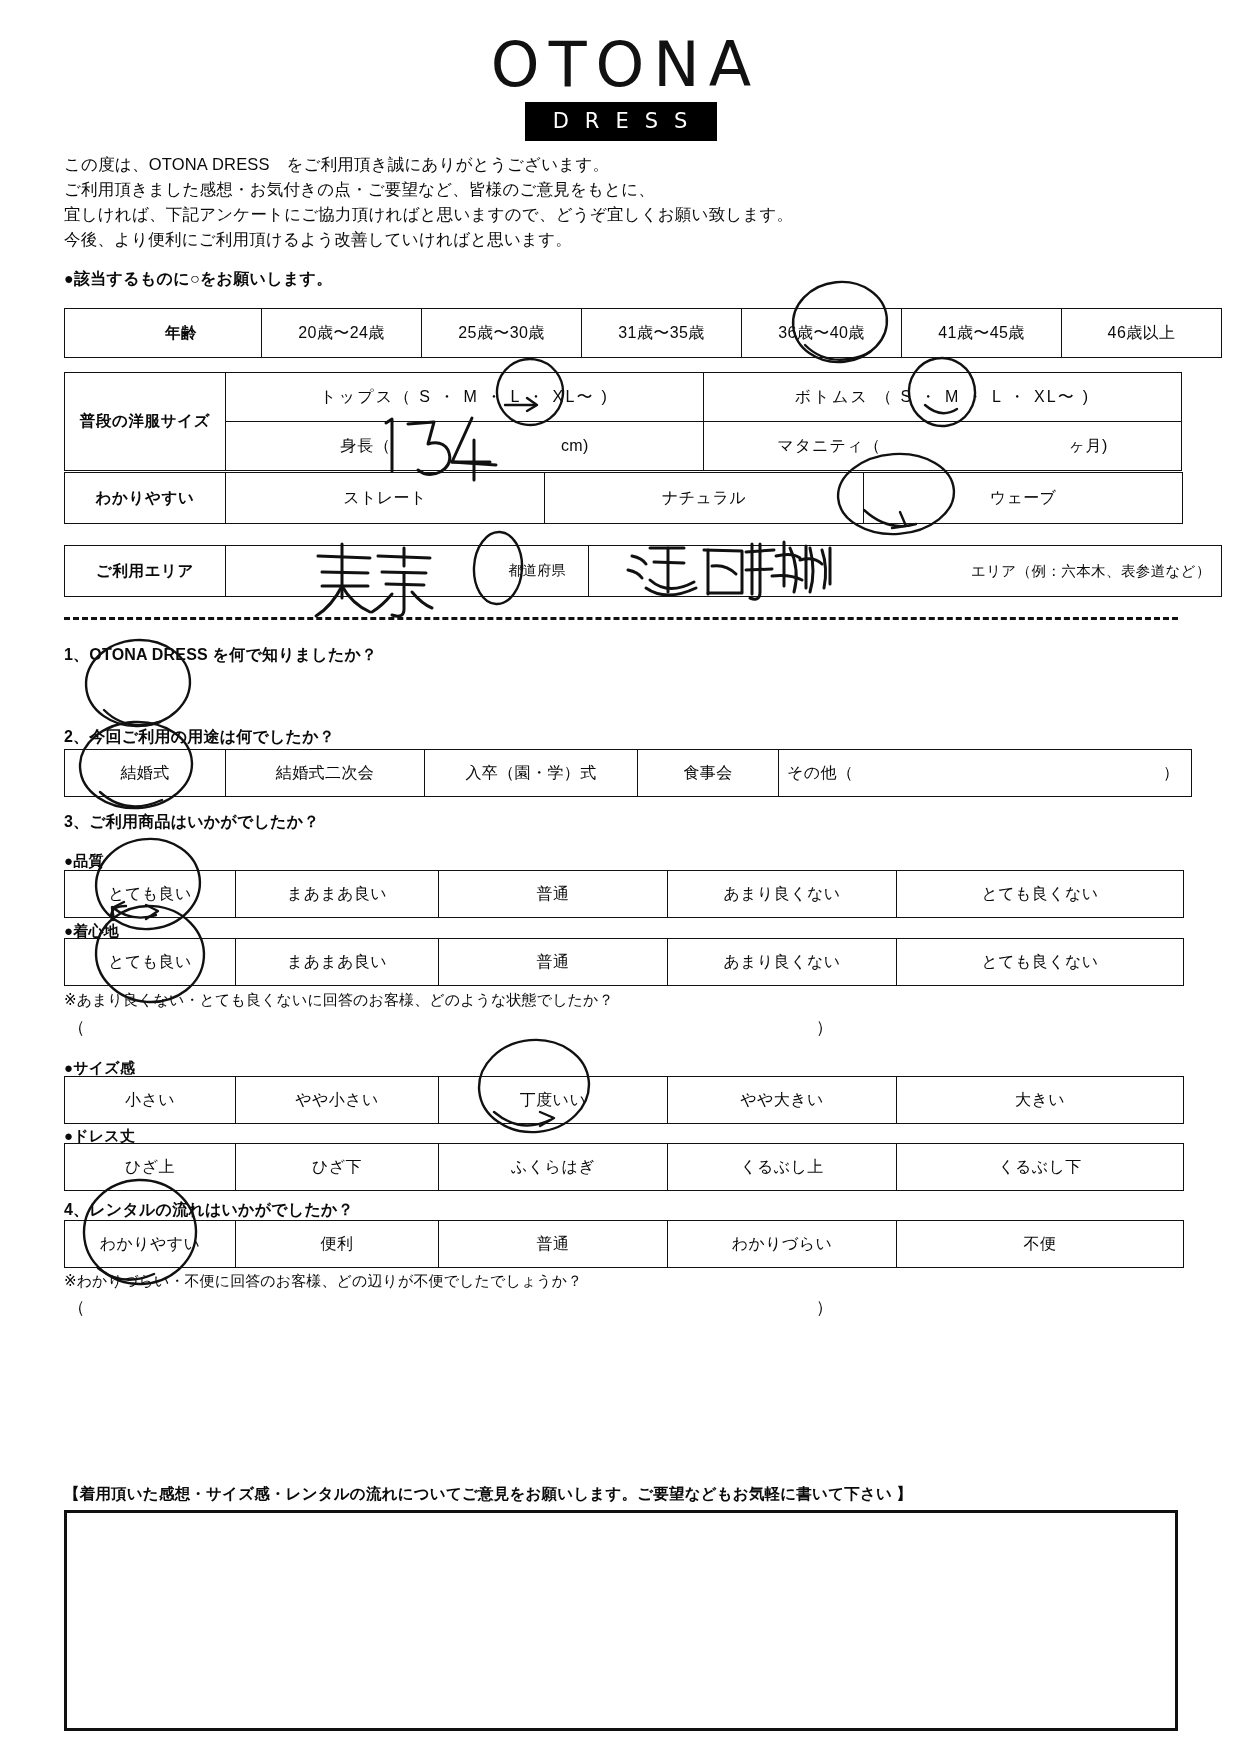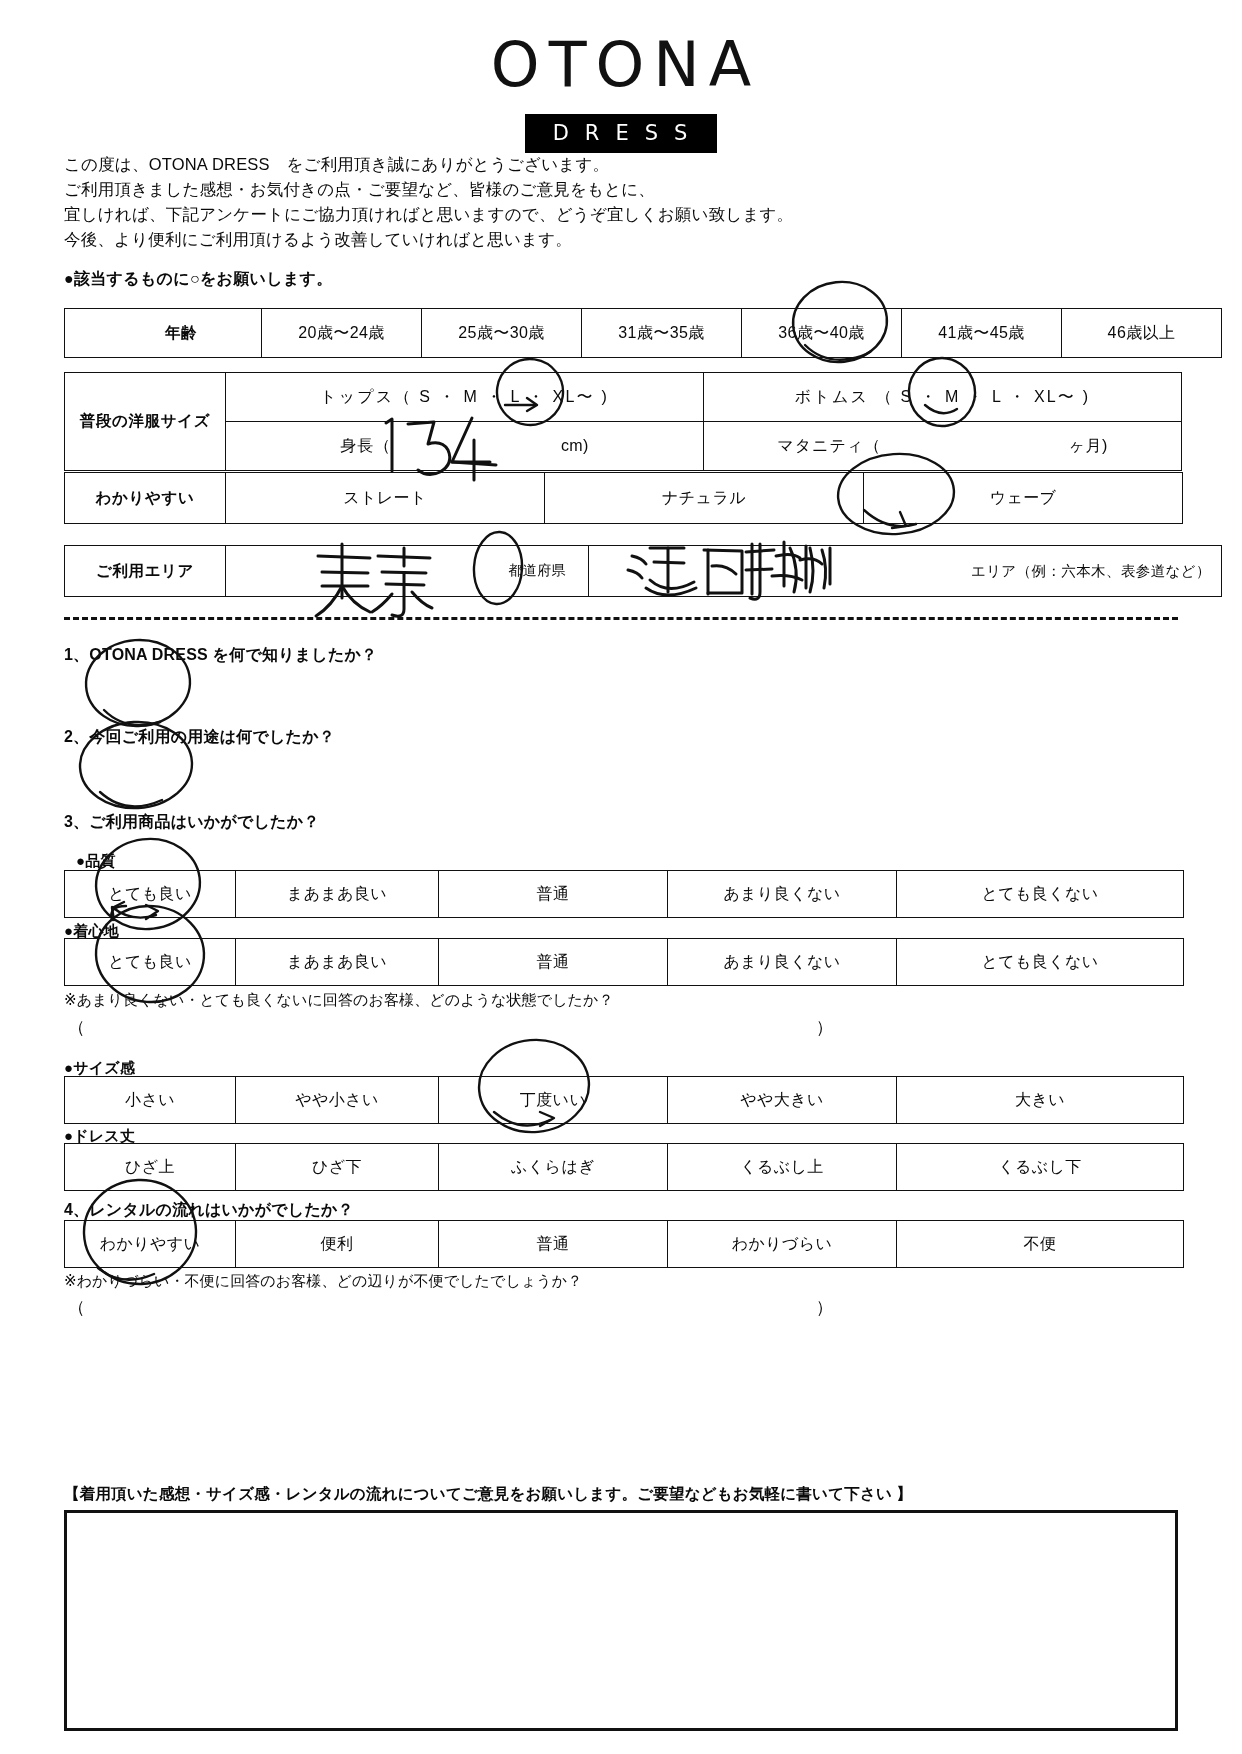--- a/index.html
+++ b/index.html
@@ -35,21 +35,21 @@
     font-family: "DejaVu Sans", sans-serif;
     font-size: 62px;
     letter-spacing: 9px;
     font-weight: 400;
     line-height: 1;
     color: #111;
     padding-left: 9px;
   }
   .logo-dress {
     display: inline-block;
-    margin-top: 18px;
+    margin-top: 6px;
     background: #000;
     color: #fff;
     font-family: "DejaVu Sans", sans-serif;
     font-size: 21px;
     letter-spacing: 16px;
     padding: 9px 14px 9px 28px;
     line-height: 1;
   }
 
   
@@ -228,24 +228,39 @@
       </td>
     </tr>
   </tbody>
     </table>
 
   <div class="dashed" style="top:617px;"></div>
 
   <div class="q-head" style="left:64px; top:645px;">1、OTONA DRESS を何で知りましたか？</div>
 
   <div class="q-head" style="left:64px; top:727px;">2、今回ご利用の用途は何でしたか？</div>
+  <table class="tbl" style="left:64px; top:749px; width:1114px; height:48px;">
+    <tbody>
+        <tr>
+      <td style="width:160px;">結婚式</td>
+      <td style="width:198px;">結婚式二次会</td>
+      <td style="width:212px;">入卒（園・学）式</td>
+      <td style="width:140px;">食事会</td>
+      <td class="lft" style="width:404px;">
+        <span>その他（</span>
+        <span style="display:inline-block;width:300px;"></span>
+        <span>）</span>
+      </td>
+    </tr>
+  </tbody>
+    </table>
 
   <div class="q-head" style="left:64px; top:812px;">3、ご利用商品はいかがでしたか？</div>
 
-  <div class="sub-head" style="left:76px; top:852px;">●品質</div>
+  <div class="sub-head" style="left:64px; top:852px;">●品質</div>
   <table class="tbl" style="left:64px; top:870px; width:1114px; height:48px;">
     <tbody>
         <tr>
       <td style="width:170px;">とても良い</td>
       <td style="width:202px;">まあまあ良い</td>
       <td style="width:228px;">普通</td>
       <td style="width:228px;">あまり良くない</td>
       <td style="width:286px;">とても良くない</td>
     </tr>
   </tbody>

